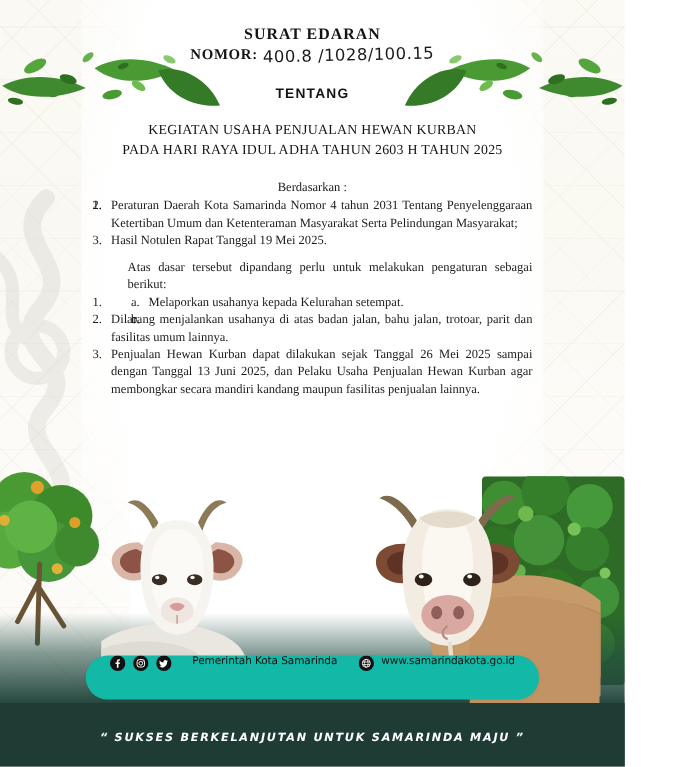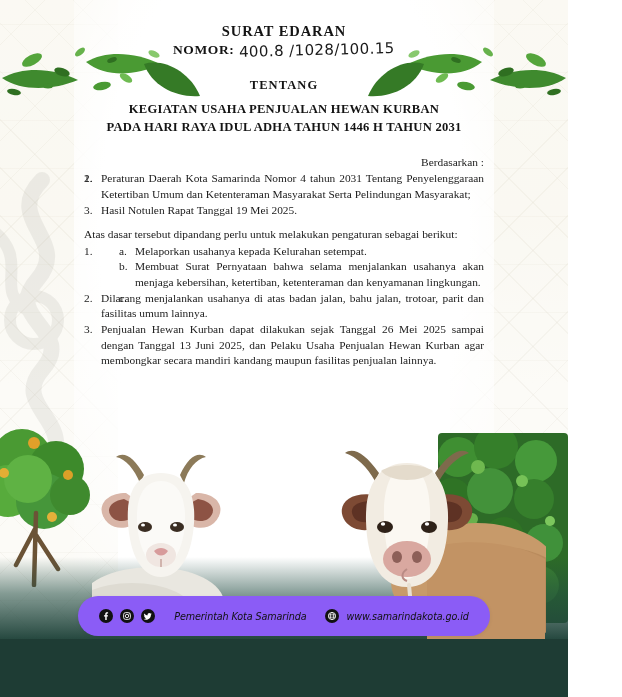--- a/index.html
+++ b/index.html
@@ -165,50 +165,50 @@
   .t-nomor-value {
     font-family: "DejaVu Sans", sans-serif;
     font-size: 15px;
     font-weight: 400;
     letter-spacing: .4px;
     color: #1a1a1a;
     transform: rotate(-1.4deg);
     display: inline-block;
   }
   .t-tentang {
-    font-family: Liberation Serif, serif;
+    font-family: Liberation Sans, sans-serif;
     font-weight: bold;
     font-size: 12.5px;
     letter-spacing: 1.1px;
     margin-top: 19px;
   }
   .t-subject {
     font-family: "Liberation Serif", serif;
-    font-weight: bold;
+    font-weight: normal;
     font-size: 12.6px;
     letter-spacing: .25px;
     line-height: 1.45;
-    margin-top: 7px;
+    margin-top: 17px;
   }
 
   .body-block {
     margin: 0 auto;
     width: 400px;
     padding-top: 18px;
     color: #1b1b1b;
     font-family: "Liberation Serif", serif;
     font-size: 11.4px;
     line-height: 1.37;
   }
 
   .lead {
     margin: 0 0 1px 0;
-    text-align: right;
-  }
-  .lead.justify { text-align: justify; }
+    text-align: center;
+  }
+  .lead.justify { text-align: justify; margin-left: 32px; }
 
   ol.numlist {
     list-style: none;
     margin: 0;
     padding: 0;
   }
   ol.numlist > li {
     position: relative;
     padding-left: 17px;
     margin-bottom: 0px;
@@ -236,28 +236,26 @@
   }
   .gap { height: 9px; }
 
   
   .footer-pill {
     position: absolute;
     left: 78px;
     right: 78px;
     bottom: 61px;
     height: 40px;
-    background: #8b5cf6;
+    background: #14b8a6;
     border-radius: 20px;
     display: flex;
-    align-items: center;
     justify-content: center;
     gap: 7px;
     box-shadow: 0 1px 4px rgba(0,0,0,.06);
-    font-style: italic;
   }
   .soc {
     width: 14px;
     height: 14px;
     display: inline-flex;
     align-items: center;
     justify-content: center;
     flex: 0 0 auto;
   }
   .footer-text {
@@ -439,21 +437,21 @@
 
     <div class="title-block">
       <div class="t-surat">SURAT EDARAN</div>
       <div class="t-nomor-row">
         <span class="t-nomor-label">NOMOR:</span>
         <span class="t-nomor-value">400.8 /1028/100.15</span>
       </div>
       <div class="t-tentang">TENTANG</div>
       <div class="t-subject">
         <div>KEGIATAN USAHA PENJUALAN HEWAN KURBAN</div>
-        <div>PADA HARI RAYA IDUL ADHA TAHUN 1446 H TAHUN 2031</div>
+        <div>PADA HARI RAYA IDUL ADHA TAHUN 2603 H TAHUN 2025</div>
       </div>
     </div>
 
     <div class="body-block">
 
       <p class="lead">Berdasarkan :</p>
       <ol class="numlist">
         <li>
           <span class="marker">1.</span>
         </li>
@@ -474,21 +472,20 @@
       <ol class="numlist">
         <li>
           <span class="marker">1.</span>
           <ol class="alphalist">
             <li>
               <span class="marker">a.</span>
               <span>Melaporkan usahanya kepada Kelurahan setempat.</span>
             </li>
             <li>
               <span class="marker">b.</span>
-              <span>Membuat Surat Pernyataan bahwa selama menjalankan usahanya akan menjaga kebersihan, ketertiban, ketenteraman dan kenyamanan lingkungan.</span>
             </li>
             <li>
               <span class="marker">c.</span>
             </li>
           </ol>
         </li>
         <li>
           <span class="marker">2.</span>
           <span>Dilarang menjalankan usahanya di atas badan jalan, bahu jalan, trotoar, parit dan fasilitas umum lainnya.</span>
         </li>
@@ -528,14 +525,15 @@
       <svg viewBox="0 0 24 24" width="14" height="14">
           <circle cx="12" cy="12" r="12" fill="#111"></circle>
           <circle cx="12" cy="12" r="6.2" fill="none" stroke="#fff" stroke-width="1.4"></circle>
           <ellipse cx="12" cy="12" rx="2.8" ry="6.2" fill="none" stroke="#fff" stroke-width="1.2"></ellipse>
           <path d="M5.9 10h12.2M5.9 14h12.2" stroke="#fff" stroke-width="1.2"></path>
         </svg>
     </span>
     <span class="footer-text">www.samarindakota.go.id</span>
   </div>
 
+  <div class="tagline">“ SUKSES BERKELANJUTAN UNTUK SAMARINDA MAJU ”</div>
 
 </div>
 
 </body></html>

